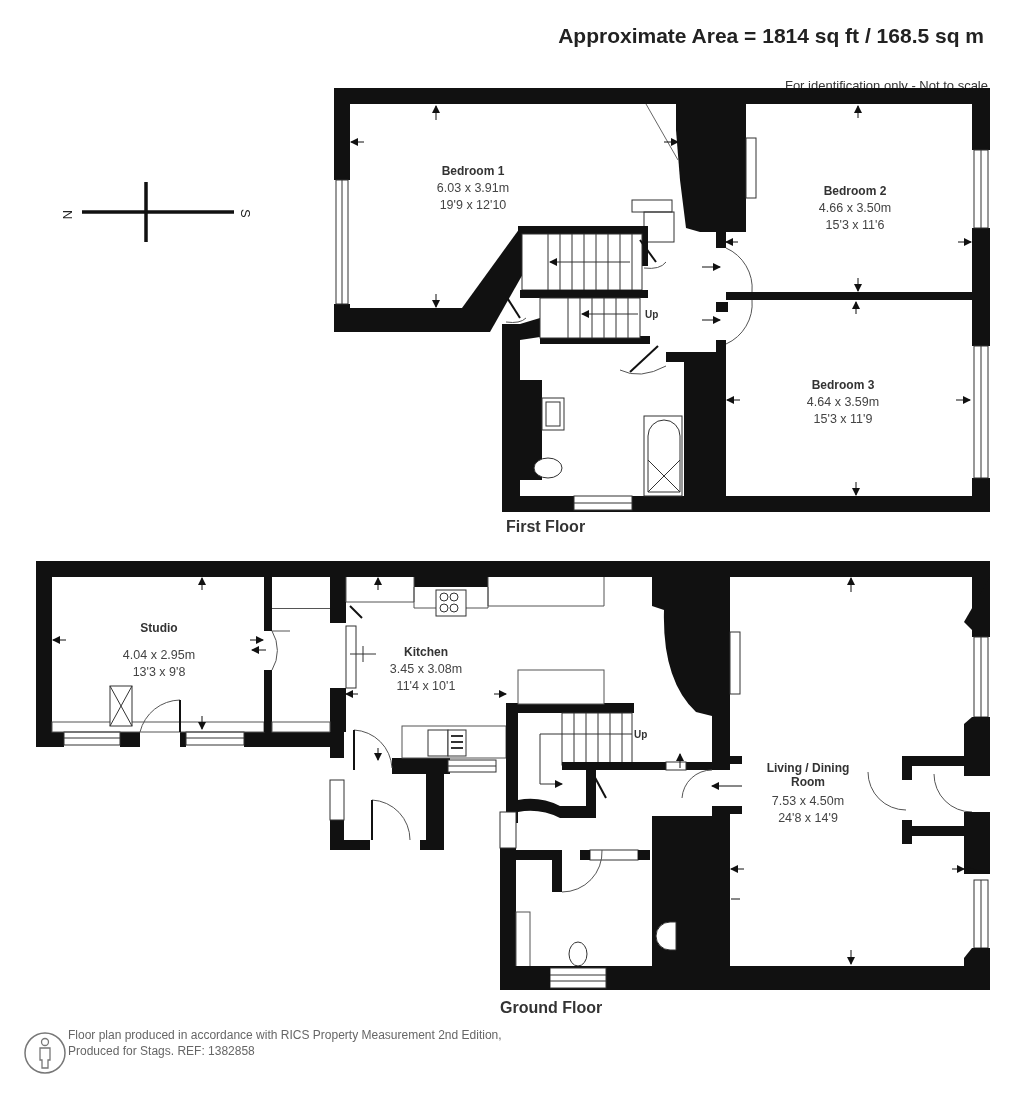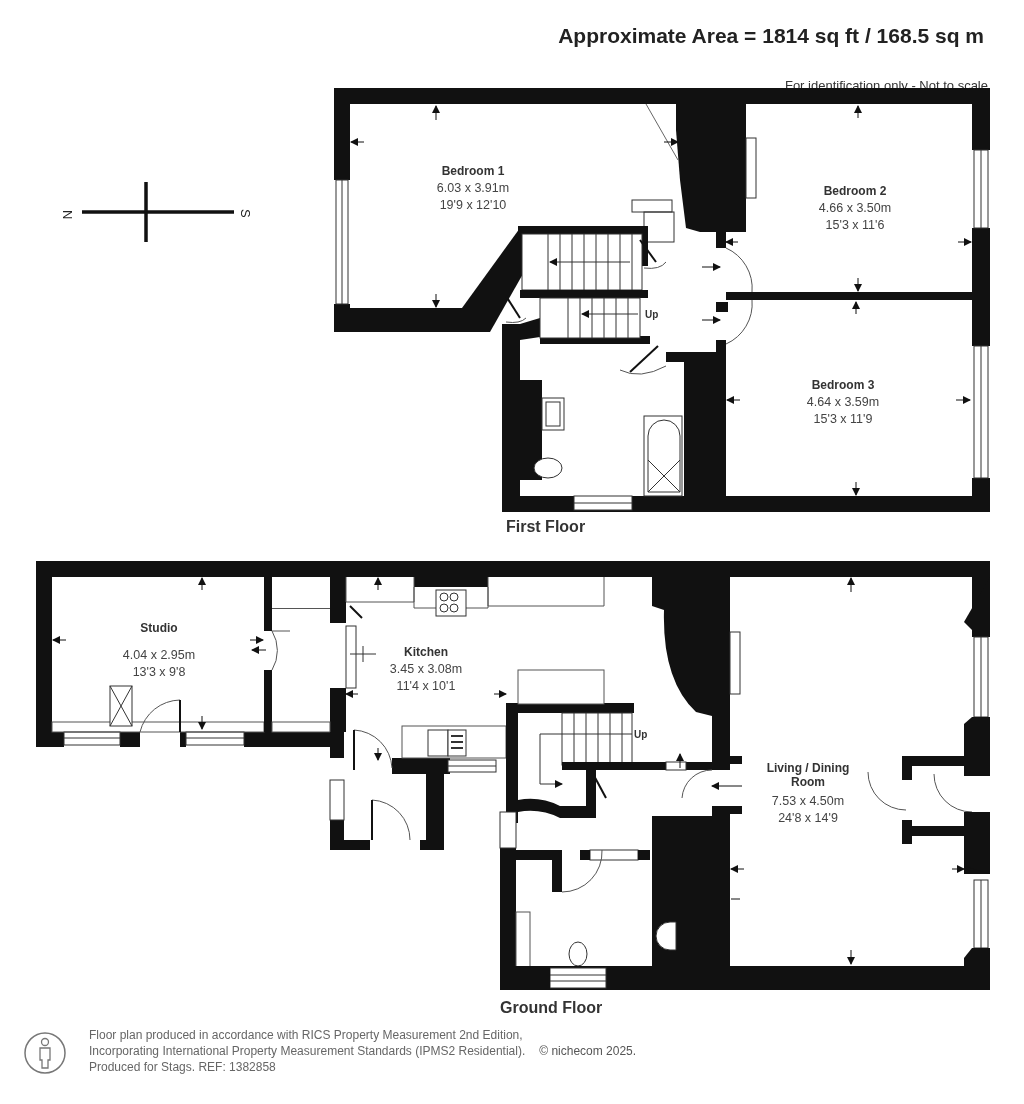--- a/index.html
+++ b/index.html
@@ -1,20 +1,20 @@
 <!DOCTYPE html>
 <html><head>
 <meta charset="utf-8">
 <style>
   html, body { margin: 0; padding: 0; background: #ffffff; }
   body { width: 1024px; height: 1104px; position: relative; overflow: hidden; font-family: "Liberation Sans", sans-serif; color: #222; }
   .header-title { position: absolute; top: 24px; right: 40px; font-size: 21px; color: #222; white-space: nowrap; font-weight: bold; }
   .header-sub { position: absolute; top: 58px; right: 36px; font-size: 13px; color: #333; white-space: nowrap; margin-top: 20px; }
   svg.plan { position: absolute; left: 0; top: 0; }
-  .footer { position: absolute; left: 89px; top: 1027px; font-size: 12px; line-height: 16px; color: #666; }
+  .footer { position: absolute; left: 68px; top: 1027px; font-size: 12px; line-height: 16px; color: #666; }
   .footer .line { white-space: nowrap; }
   .footer .copyright { margin-left: 14px; color: #555; }
   .person-icon { position: absolute; left: 22px; top: 1030px; width: 46px; height: 46px; }
   .room-name { font-family: "Liberation Sans", sans-serif; font-weight: bold; font-size: 12px; fill: #333; }
   .room-dim { font-family: "Liberation Sans", sans-serif; font-size: 12.5px; fill: #444; }
   .floor-label { font-family: "Liberation Sans", sans-serif; font-weight: bold; font-size: 16px; fill: #333; }
   .compass-label { font-family: "Liberation Sans", sans-serif; font-size: 13px; fill: #222; }
   .up-label { font-family: "Liberation Sans", sans-serif; font-weight: bold; font-size: 10px; fill: #333; }
 </style>
 </head>
@@ -361,15 +361,14 @@
   </g>
 </svg>
 
 <svg class="person-icon" viewBox="0 0 46 46">
   <circle cx="23" cy="23" r="20" fill="none" stroke="#777" stroke-width="1.5"></circle>
   <circle cx="23" cy="12" r="3.5" fill="none" stroke="#777" stroke-width="1.3"></circle>
   <path d="M18,18 L28,18 L28,30 L26,30 L26,38 L20,38 L20,30 L18,30 Z" fill="none" stroke="#777" stroke-width="1.3"></path>
 </svg>
 <div class="footer">
   <div class="line">Floor plan produced in accordance with RICS Property Measurement 2nd Edition,</div>
-  <div class="line"><span>Incorporating International Property Measurement Standards (IPMS2 Residential).</span><span class="copyright">© nichecom 2025.</span></div>
   <div class="line">Produced for Stags.   REF: 1382858</div>
 </div>
 
 </body></html>

